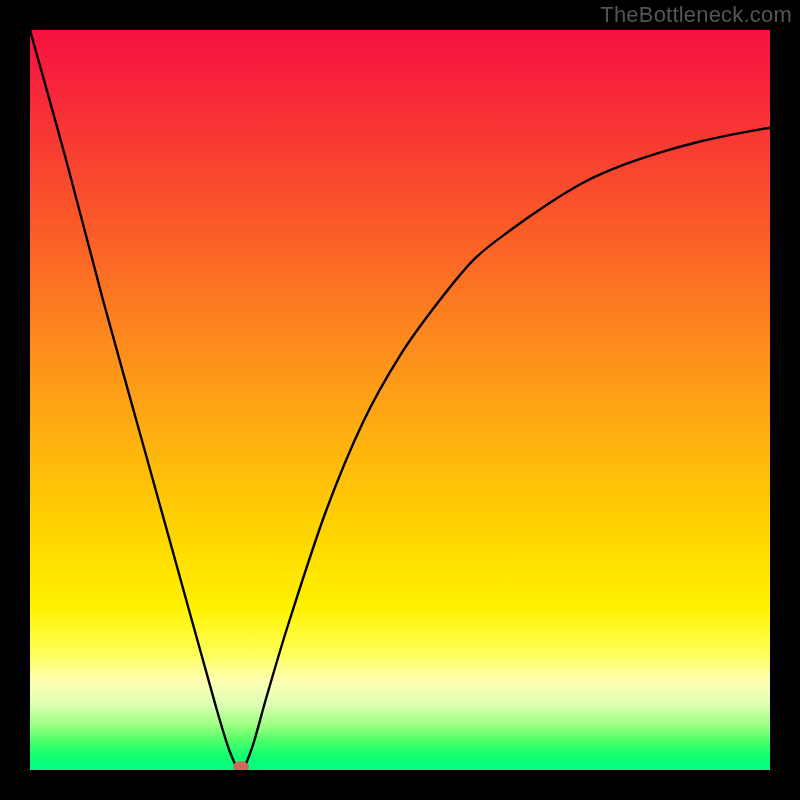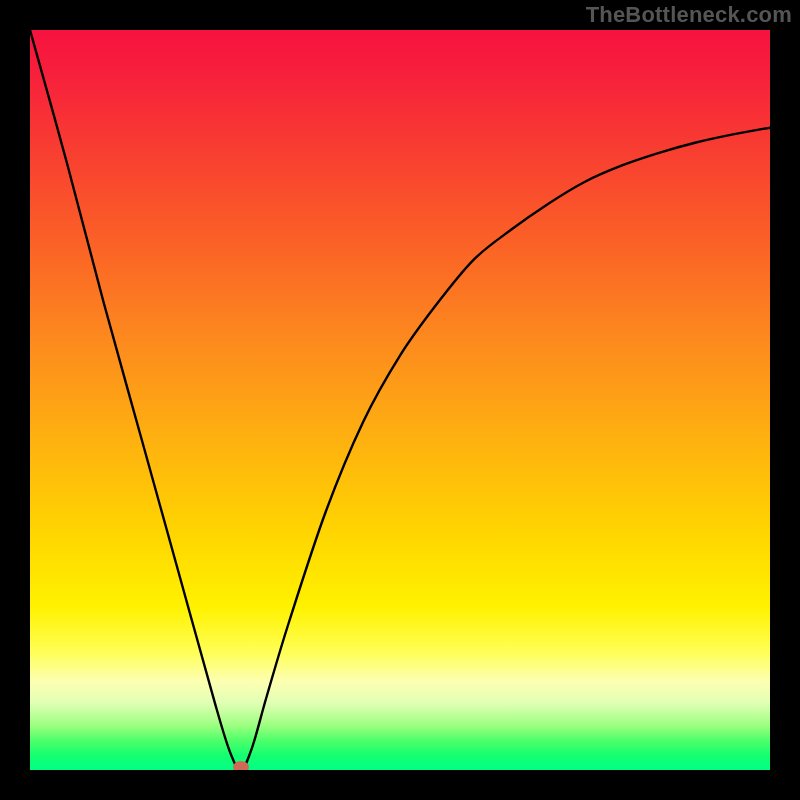--- a/index.html
+++ b/index.html
@@ -16,21 +16,21 @@
     width: 800px;
     height: 800px;
     background: #000;
   }
   .watermark {
     position: absolute;
     top: 2px;
     right: 8px;
     color: #555;
     font-size: 22px;
-    font-weight: 700;
+    font-weight: 400;
     z-index: 10;
     letter-spacing: 0.2px;
   }
   .plot-area {
     position: absolute;
     left: 30px;
     top: 30px;
     width: 740px;
     height: 740px;
     overflow: hidden;

